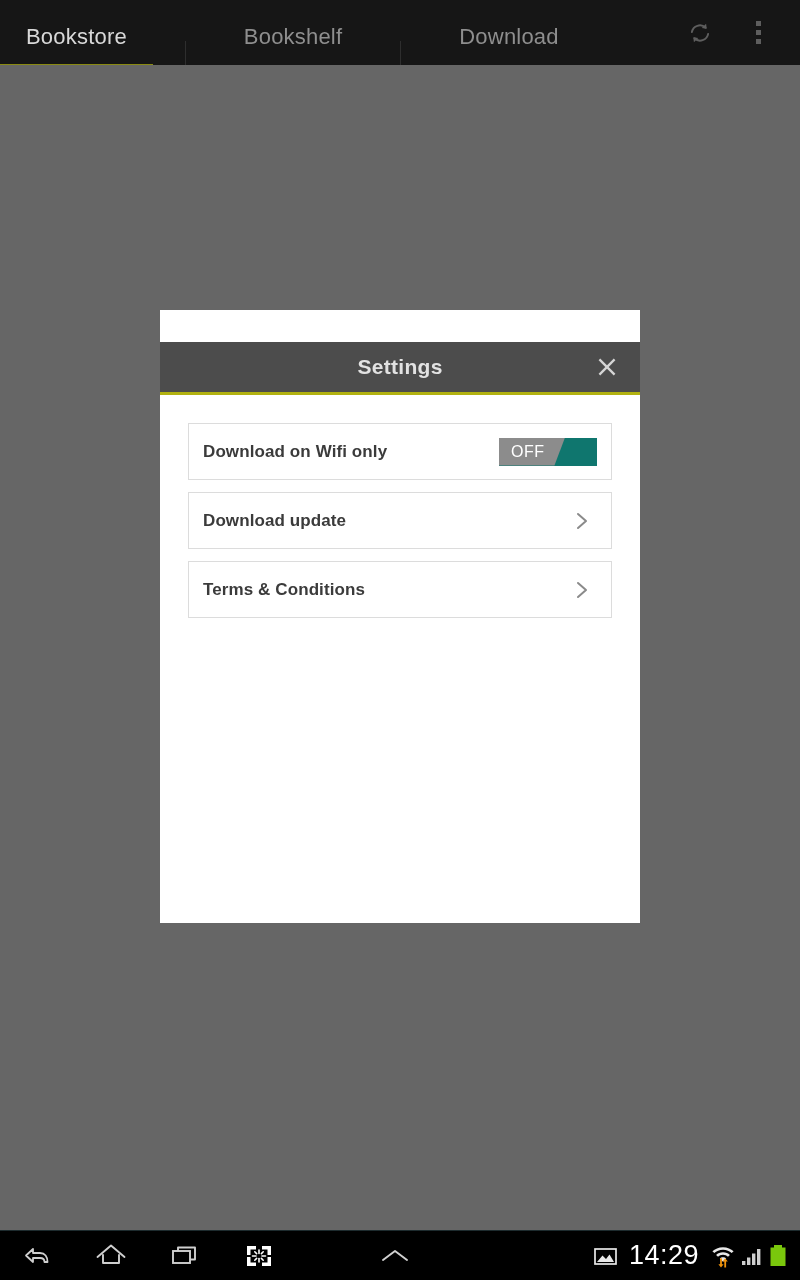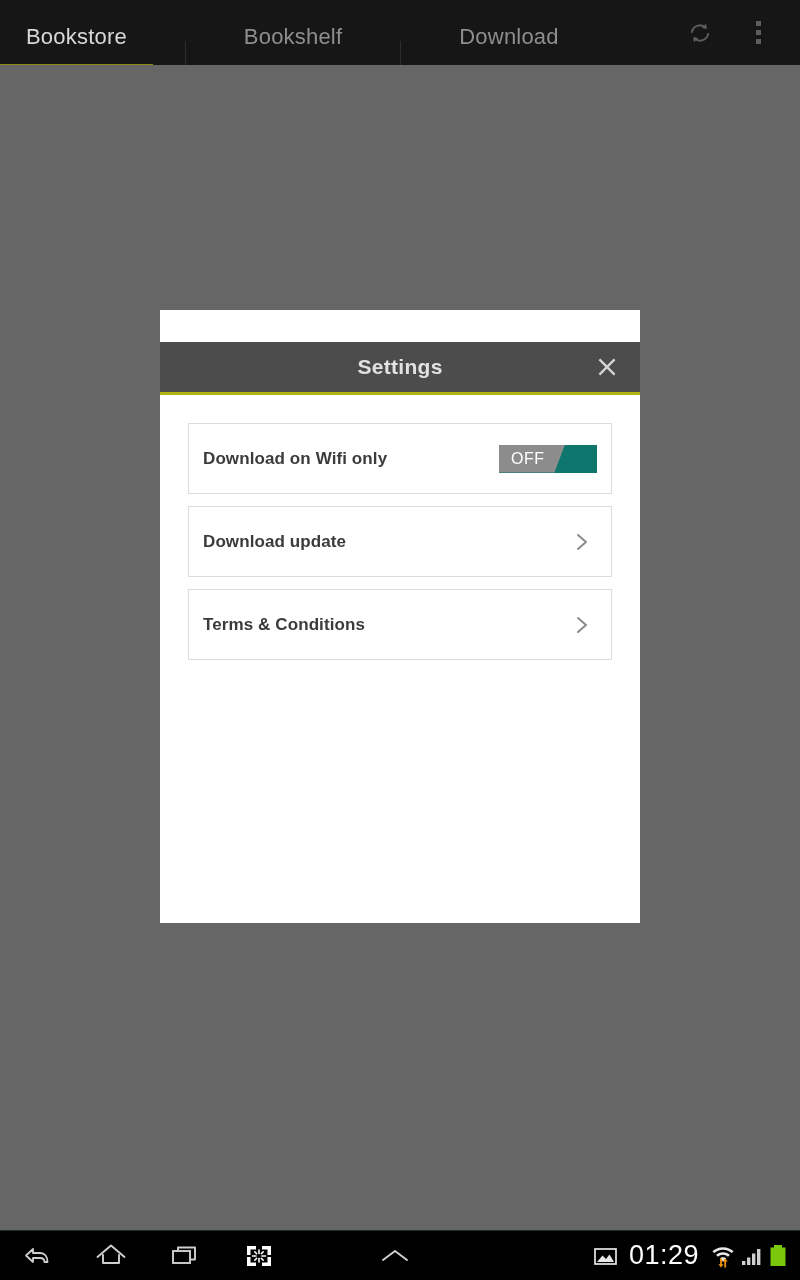--- a/index.html
+++ b/index.html
@@ -145,21 +145,21 @@
     background: #b2b211;
   }
   .dialog-body {
     padding: 28px 28px 0 28px;
     box-sizing: border-box;
   }
 
   
   .srow {
     position: relative;
-    height: 71px;
+    height: 57px;
     border: 1px solid #dcdcdc;
     background: #fff;
     box-sizing: border-box;
     display: flex;
     align-items: center;
     padding: 0 14px 0 14px;
     margin-bottom: 12px;
     cursor: pointer;
   }
   .srow-label {
@@ -419,21 +419,21 @@
 
   <div class="sysstatus">
 
     <span class="status-icon">
       <svg width="25" height="22" viewBox="0 0 25 22">
         <rect x="2" y="4" width="21" height="15" fill="none" stroke="#e8e8e8" stroke-width="1.7"></rect>
         <path d="M4 17 L9.5 10.5 L13 14 L16.5 9.5 L21 17 Z" fill="#e8e8e8"></path>
       </svg>
     </span>
 
-    <span class="status-time">01:29</span>
+    <span class="status-time">14:29</span>
 
     <span class="status-icon">
       <svg width="26" height="26" viewBox="0 0 26 26">
         <g fill="#e8e8e8">
           <path d="M13 4.2 C8.6 4.2 4.9 5.9 2.4 8.3 L4.3 10.1 C6.4 8.0 9.5 6.7 13 6.7 C16.5 6.7 19.6 8.0 21.7 10.1 L23.6 8.3 C21.1 5.9 17.4 4.2 13 4.2 Z"></path>
           <path d="M13 9.3 C10.2 9.3 7.8 10.4 6.1 12.0 L8.0 13.8 C9.3 12.6 11.0 11.8 13 11.8 C15.0 11.8 16.7 12.6 18.0 13.8 L19.9 12.0 C18.2 10.4 15.8 9.3 13 9.3 Z"></path>
           <path d="M13 14.3 C11.7 14.3 10.6 14.8 9.8 15.6 L13 18.8 L16.2 15.6 C15.4 14.8 14.3 14.3 13 14.3 Z"></path>
         </g>
         <g fill="#f0930c">
           <path d="M10.1 15.3 L10.1 21.2 L8.4 21.2 L11.0 24.4 L13.6 21.2 L11.9 21.2 L11.9 15.3 Z"></path>

